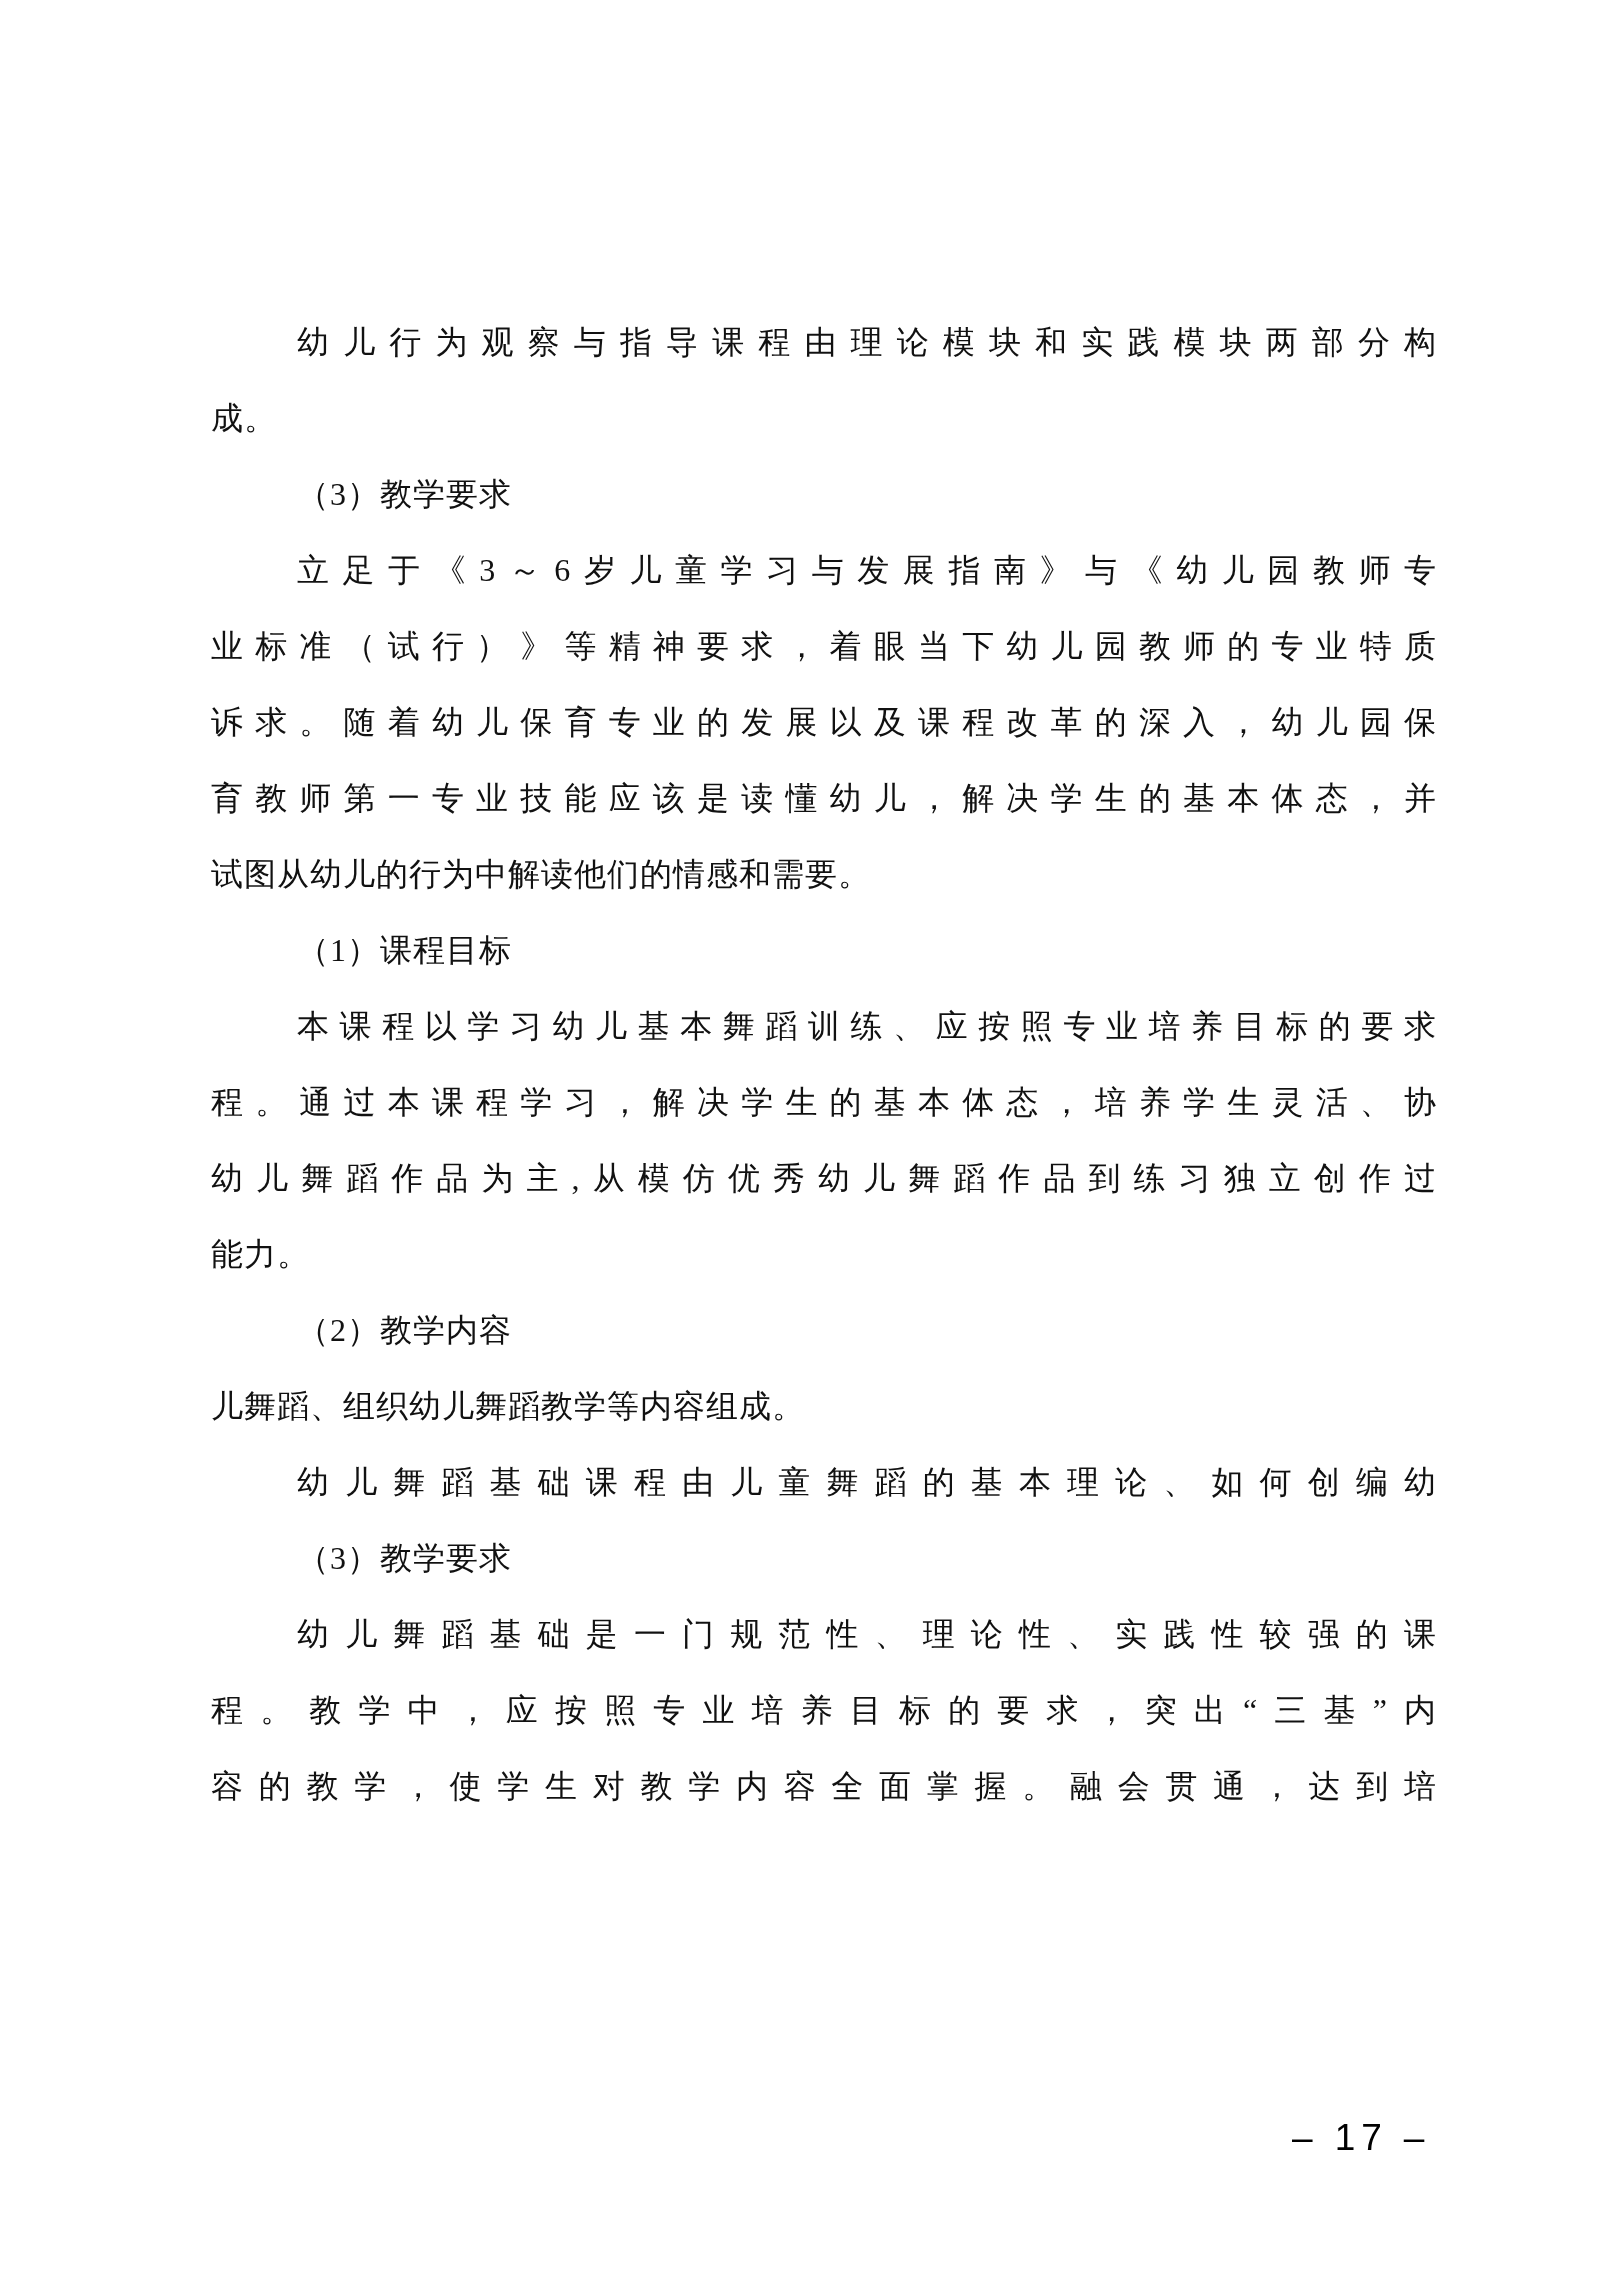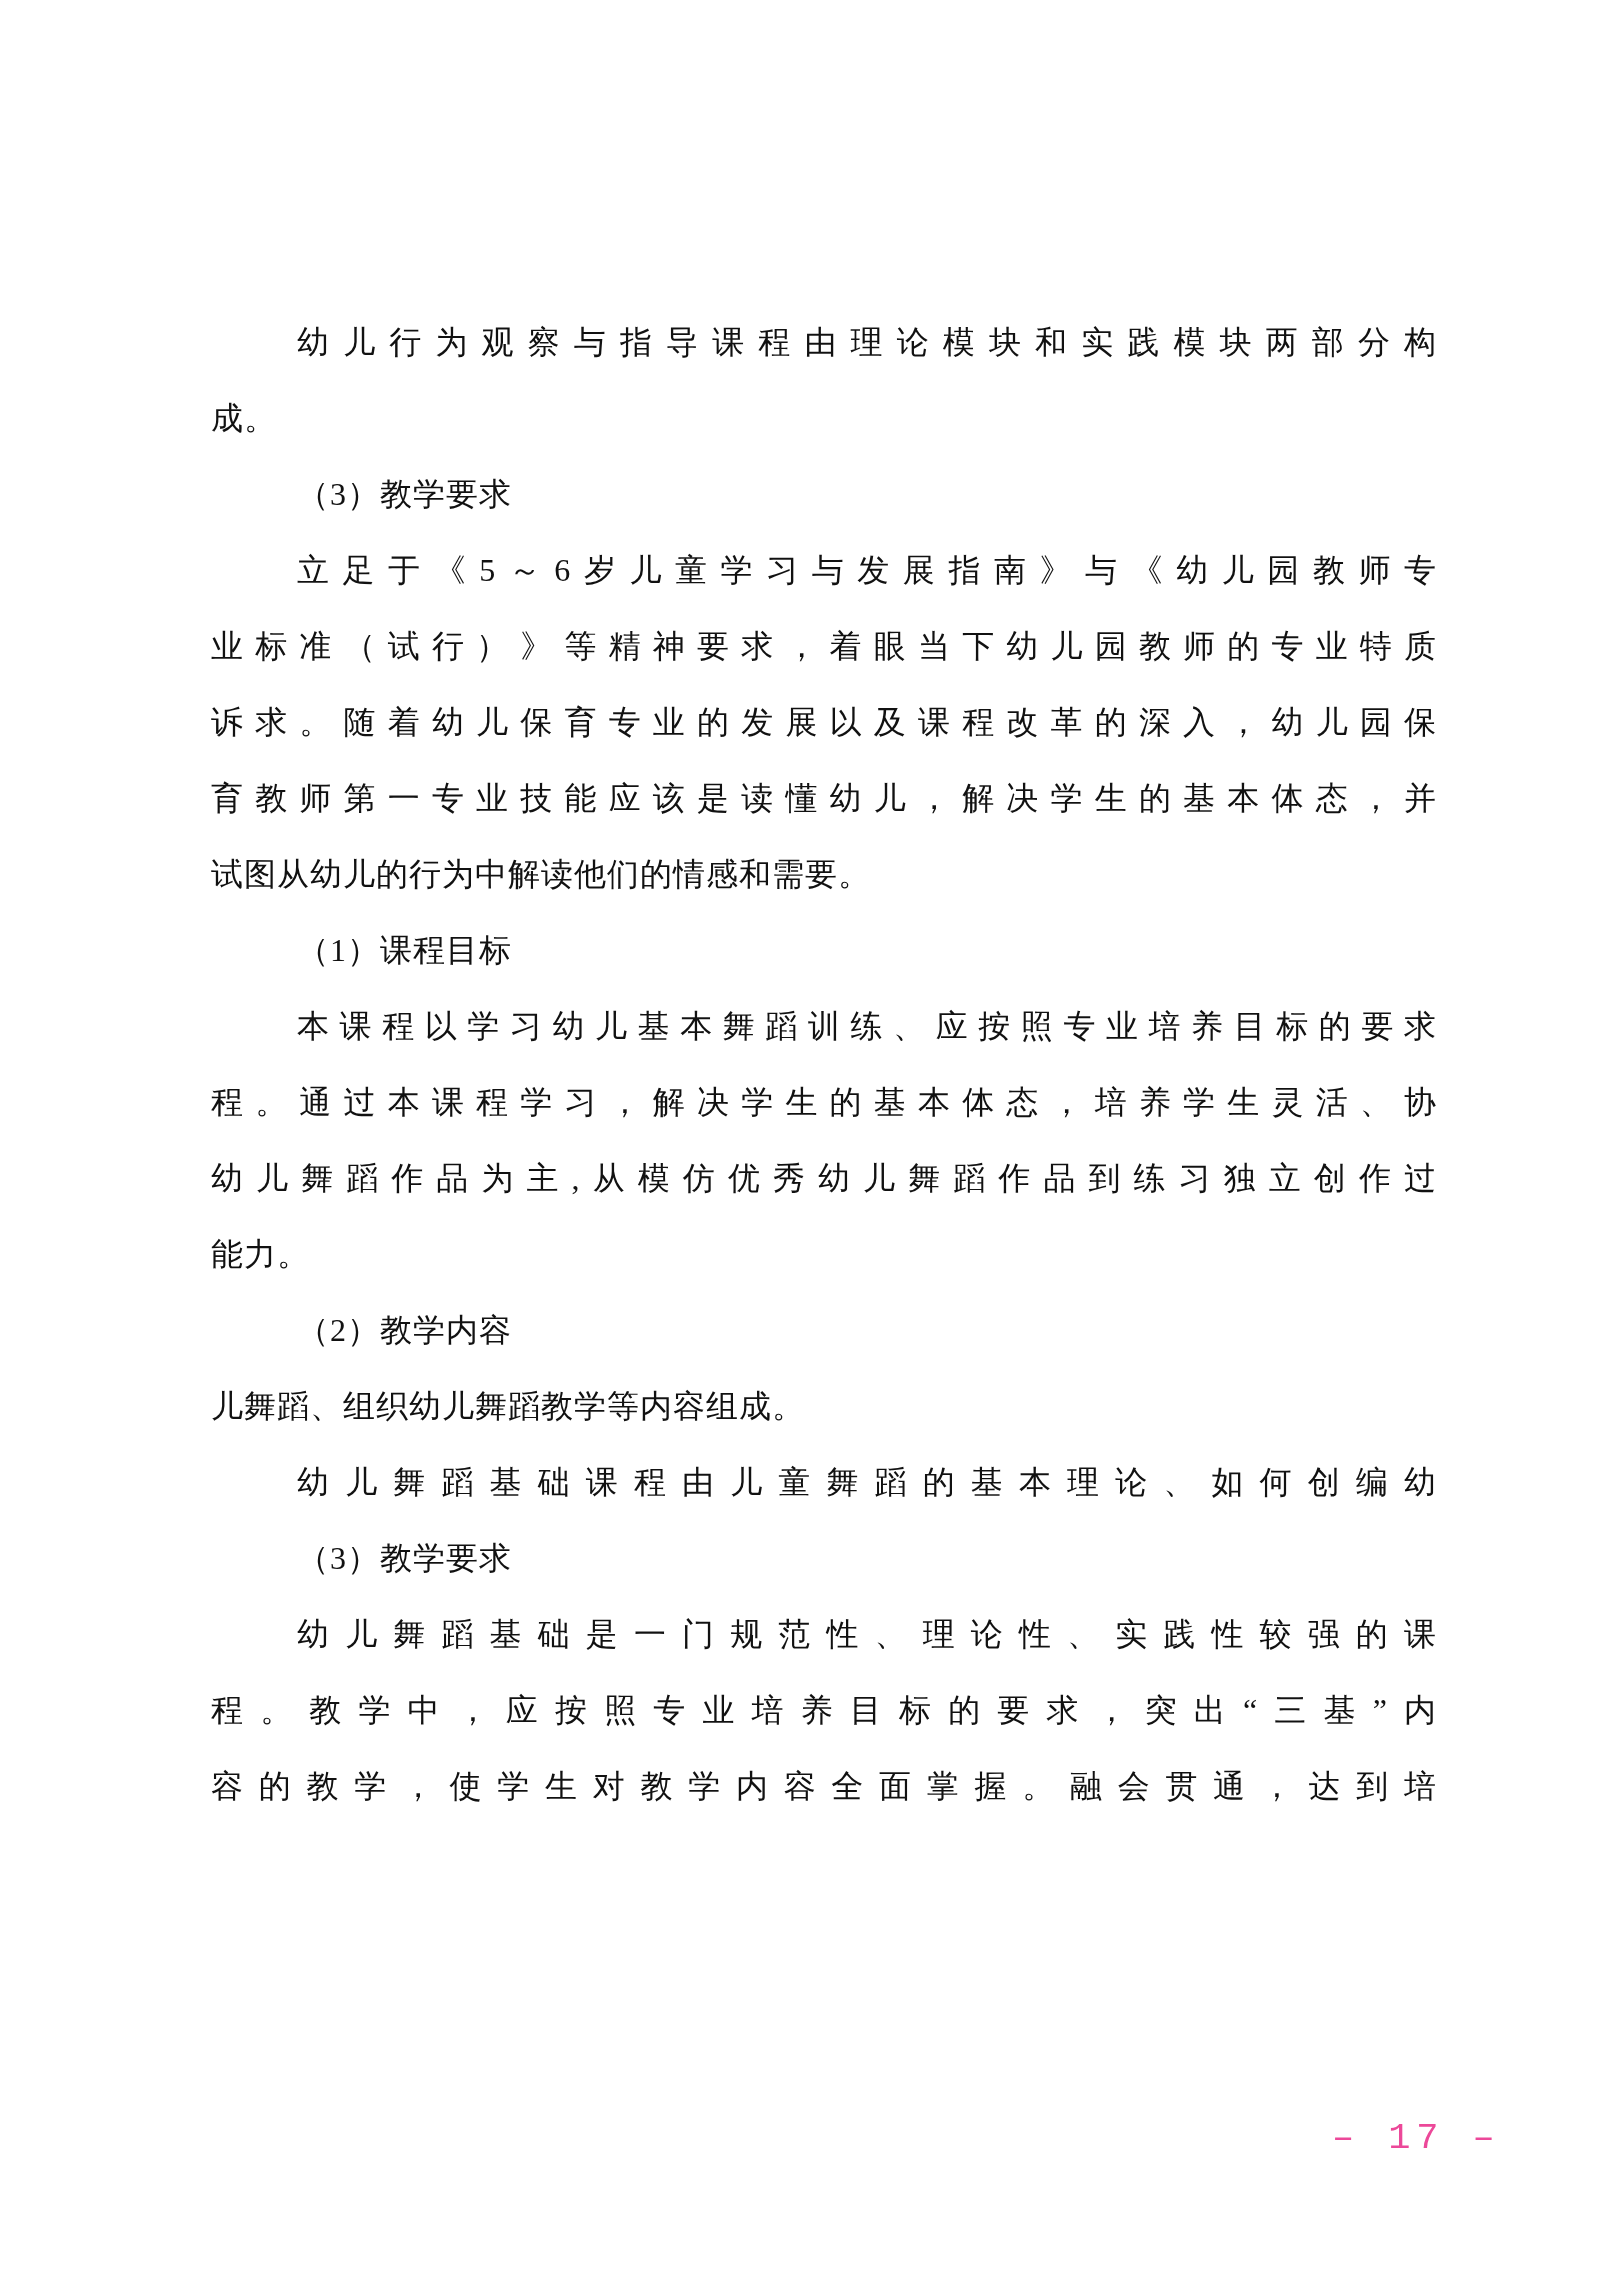--- a/index.html
+++ b/index.html
@@ -41,37 +41,37 @@
     padding-left: 86px;
   }
   .line.justify.indent {
     width: 1139px;
   }
   .line.bold {
     font-weight: bold;
   }
   .page-number {
     position: absolute;
-    left: 1332px;
+    left: 1292px;
     top: 2117px;
     font-size: 37px;
     letter-spacing: 5.9px;
-    color: #ec4899;
-    font-family: Liberation Mono, monospace;
+    color: #000000;
+    font-family: Liberation Sans, sans-serif;
   }
 </style>
 </head>
 <body>
 
 <div class="page">
   <div class="text-block">
       <div class="line justify indent">幼儿行为观察与指导课程由理论模块和实践模块两部分构</div>
       <div class="line">成。</div>
       <div class="line indent">（3）教学要求</div>
-      <div class="line justify indent">立足于《5～6岁儿童学习与发展指南》与《幼儿园教师专</div>
+      <div class="line justify indent">立足于《3～6岁儿童学习与发展指南》与《幼儿园教师专</div>
       <div class="line justify">业标准（试行）》等精神要求，着眼当下幼儿园教师的专业特质</div>
       <div class="line justify">诉求。随着幼儿保育专业的发展以及课程改革的深入，幼儿园保</div>
       <div class="line justify">育教师第一专业技能应该是读懂幼儿，解决学生的基本体态，并</div>
       <div class="line">试图从幼儿的行为中解读他们的情感和需要。</div>
       <div class="line indent">（1）课程目标</div>
       <div class="line justify indent">本课程以学习幼儿基本舞蹈训练、应按照专业培养目标的要求</div>
       <div class="line justify">程。通过本课程学习，解决学生的基本体态，培养学生灵活、协</div>
       <div class="line justify">幼儿舞蹈作品为主,从模仿优秀幼儿舞蹈作品到练习独立创作过</div>
       <div class="line">能力。</div>
       <div class="line indent">（2）教学内容</div>

